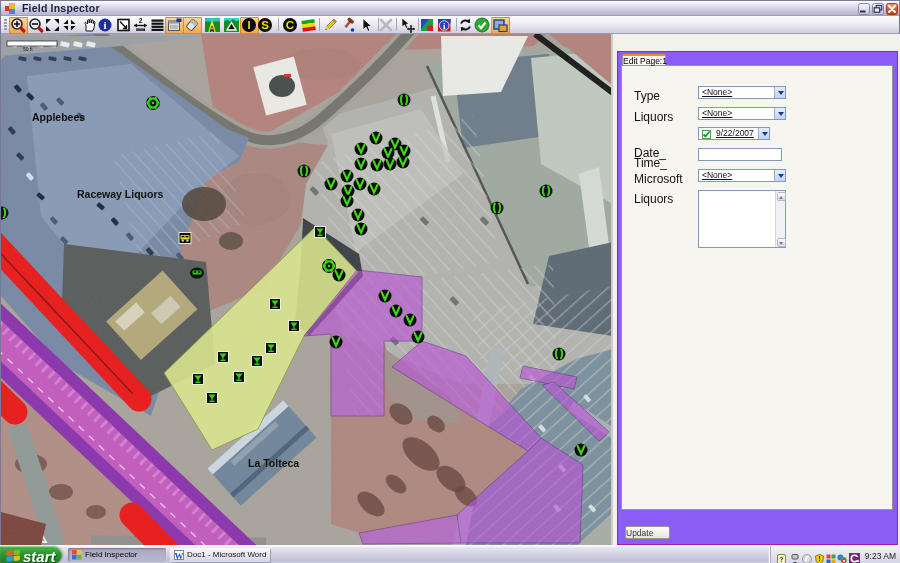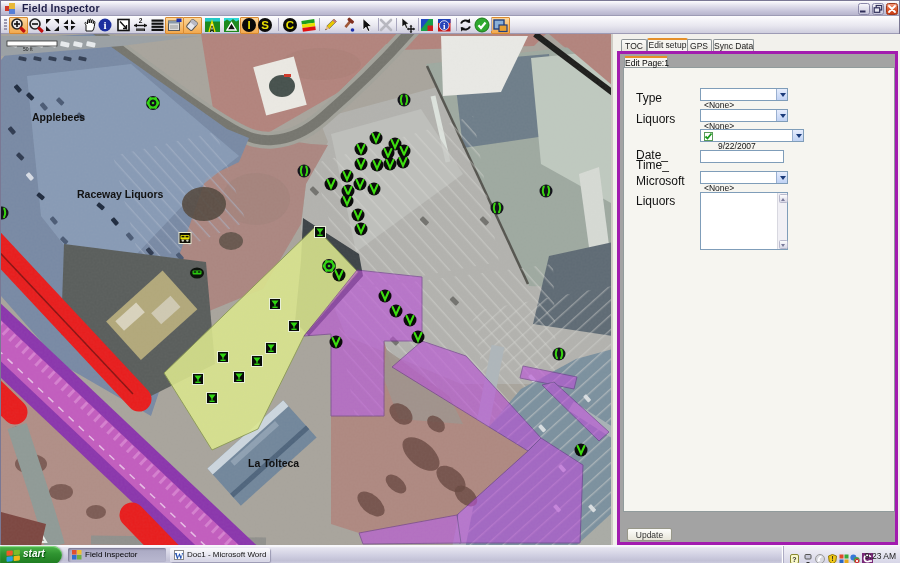--- a/index.html
+++ b/index.html
@@ -17,52 +17,52 @@
   background:repeating-linear-gradient(#9a98b0 0 2px, transparent 2px 3px); }
 .tbi { position:absolute; top:0.5px; width:19px; height:17px; display:flex; align-items:center; justify-content:center; }
 .tbi.hl { background:linear-gradient(#fcd69a,#f2a94e); border:1px solid #d98a30; border-radius:1px; }
 .tsep { position:absolute; top:2px; width:1px; height:13px; background:#a8a6be; }
 .mapwrap { position:absolute; left:0; top:33px; width:610px; height:512px; overflow:hidden; background:#a6a29a; }
 .panel { position:absolute; left:610px; top:33px; width:289px; height:512px; background:#f2f1ec; border-left:2px solid #cfcdc5; font-size:9px; }
 .tabs { position:absolute; left:3px; top:4px; height:13px; width:280px; }
 .tab { position:absolute; top:1px; height:12px; background:linear-gradient(#fcfcfa,#e8e6df); border:1px solid #8e9598; border-bottom:none;
   border-radius:2px 2px 0 0; font-size:8.5px; text-align:center; line-height:12px; color:#222; white-space:nowrap; }
 .tab.act { top:0; height:13px; background:#f6f5f0; border-top:2px solid #e5902a; line-height:11px; z-index:2; }
-.pagebox { position:absolute; left:4px; top:17px; width:281px; height:494px; background:#a3a3a3; border:3px solid #a21caf; }
+.pagebox { position:absolute; left:4px; top:17px; width:281px; height:494px; background:#8b5cf6; border:1px solid #a21caf; }
 .tab2 { position:absolute; left:4px; top:2px; width:44px; height:12px; background:#f6f5f0; border:1px solid #919b9c; border-top:2px solid #e5902a;
   border-radius:2px 2px 0 0; font-size:8.5px; text-align:center; line-height:10px; z-index:2; white-space:nowrap; }
 .inbox { position:absolute; left:3px; top:13px; width:272px; height:445px; background:#f6f5f0; border:1px solid #919b9c; }
 .lbl { position:absolute; left:12px; font-size:12px; color:#111; }
 .combo { position:absolute; height:13px; background:#fff; border:1px solid #7f9db9; }
-.ctext { position:absolute; left:3px; top:11px; font-size:8.5px; color:#111; }
+.ctext { position:absolute; left:3px; top:0; font-size:8.5px; color:#111;text-decoration:underline; }
 .cbtn { position:absolute; right:0; top:0; width:11px; height:11px; background:linear-gradient(#e6edfd,#c0d2f4); border-left:1px solid #9ab0d0; }
 .carr { position:absolute; left:2.5px; top:4px; width:0; height:0; border:3px solid transparent; border-top:4px solid #1a3a7a; }
 .chk { position:absolute; left:3px; top:1.5px; width:9px; height:9px; background:#fff; border:1px solid #5a9a5a; }
 .chk svg { position:absolute; left:-1px; top:-1px; }
 .tinput { position:absolute; height:13px; background:#fff; border:1px solid #7f9db9; }
 .tarea { position:absolute; background:#fff; border:1px solid #7f9db9; }
 .sb { position:absolute; right:0; top:0; width:10px; height:100%; background:#f1f0f5; border-left:1px solid #d8d8e0; }
 .sbtn { position:absolute; left:0.5px; width:9px; height:9px; background:linear-gradient(#fdfdfe,#d8d7e6); border:1px solid #b8b8cc; border-radius:1.5px; }
 .sbtn.t { top:0.5px; } .sbtn.b { bottom:0.5px; }
 .sbtn.t:after, .sbtn.b:after { content:""; position:absolute; left:1.5px; border:2.5px solid transparent; }
 .sbtn.t:after { top:1px; border-bottom:3.5px solid #7a7a9a; }
 .sbtn.b:after { top:3px; border-top:3.5px solid #7a7a9a; }
 .upd { position:absolute; left:7px; top:474px; width:45px; height:13px; background:linear-gradient(#fdfdfb,#e8e6da); border:1px solid #98988a;
-  border-radius:2px; font-size:8.5px; color:#333; font-family:"Liberation Sans"; text-align:center; line-height:10px; }
+  border-radius:2px; font-size:8.5px; color:#333; font-family:"Liberation Sans"; text-align:left; line-height:10px; }
 .taskbar { position:absolute; left:0; top:545px; width:900px; height:18px;
   background:linear-gradient(#fdfdfe 0%, #e6e5f0 10%, #cecde0 60%, #c2c1d6 85%, #cbcade 100%); border-top:1px solid #f8f8fc; }
 .startbtn { position:absolute; left:0; top:0; width:62px; height:18px; border-radius:0 9px 9px 0;
   background:linear-gradient(#4db54a 0%, #2f9330 45%, #1e7c20 100%); box-shadow:inset 0 1px 1px #8fe08c, 1px 0 2px #00000040; }
 .startbtn svg { position:absolute; left:6px; top:2px; }
-.startbtn span { position:absolute; left:23px; top:1.5px; color:#fff; font-weight:bold; font-style:italic; font-size:10px; text-shadow:1px 1px 1px #00500a;text-align:center; }
+.startbtn span { position:absolute; left:23px; top:1.5px; color:#fff; font-weight:bold; font-style:italic; font-size:15px; text-shadow:1px 1px 1px #00500a;text-align:center; }
 .taskb { position:absolute; top:2px; height:14px; border-radius:2px; font-size:8px; line-height:14px; color:#111; padding-left:17px; white-space:nowrap; overflow:hidden; }
 .tico { position:absolute; left:4px; top:2px; }
 .taskb.pressed { left:68px; width:98px; background:linear-gradient(#a9a8c2,#b9b8d0); box-shadow:inset 1px 1px 2px #76748e; color:#000; }
 .taskb.norm { left:170px; width:100px; background:linear-gradient(#fbfbfd,#d4d3e4); box-shadow:inset 0 0 1px #fff, 1px 1px 1px #9a98b2; }
-.tray { position:absolute; right:0; top:0; width:117px; height:18px; background:linear-gradient(#f3f2f8,#d5d4e6);
+.tray { position:absolute; right:0; top:0; width:130px; height:18px; background:linear-gradient(#f3f2f8,#d5d4e6);
   border-left:1px solid #aeacc4; box-shadow:-1px 0 1px #fff; }
 .tray .tri { position:absolute; }
 .clock { position:absolute; right:4px; top:4.5px; font-size:8.5px; color:#222; }
 </style></head><body>
 <div class="win">
  <div class="titlebar">
   <svg class="ticon" width="11" height="11">
         <rect x="0" y="3" width="5" height="5" fill="#d03828"></rect>
         <rect x="4" y="0" width="6" height="6" fill="#e8b838"></rect>
         <rect x="4" y="6" width="6" height="5" fill="#4878d8" opacity="0.9"></rect>
@@ -660,26 +660,20 @@
 <g font-family="Liberation Sans, sans-serif" font-weight="bold" font-size="10.5" fill="#111">
 <text x="31" y="87">Applebees</text>
           <text x="76" y="164">Raceway Liquors</text>
           <text x="247" y="433">La Tolteca</text>
         </g>
 <rect x="6" y="7" width="50" height="5" fill="#ffffff" stroke="#333" stroke-width="0.8"></rect>
 <text x="22" y="17" font-family="Liberation Sans, sans-serif" font-size="5" fill="#222">50 ft</text>
 </svg>
     </div>
  <div class="panel">
-<div class="tabs">
-  <div class="tab" style="left:5px;width:26px">TOC</div>
-  <div class="tab act" style="left:31px;width:41px">Edit setup</div>
-  <div class="tab" style="left:70px;width:26px">GPS</div>
-  <div class="tab" style="left:97px;width:41px">Sync Data</div>
-</div>
 <div class="pagebox">
  <div class="tab2">Edit Page:1</div>
  <div class="inbox">
   <div class="lbl" style="top:23px">Type</div>
   <div class="lbl" style="top:44px">Liquors</div>
   <div class="lbl" style="top:80px">Date_</div>
   <div class="lbl" style="top:90px">Time_</div>
   <div class="lbl" style="top:106px">Microsoft</div>
   <div class="lbl" style="top:126px">Liquors</div>
   <div class="combo" style="left:76px;top:20px;width:88px">
@@ -687,21 +681,21 @@
             <span class="cbtn">
               <span class="carr"></span>
             </span>
           </div>
   <div class="combo" style="left:76px;top:41px;width:88px">
             <span class="ctext">&lt;None&gt;</span>
             <span class="cbtn">
               <span class="carr"></span>
             </span>
           </div>
-  <div class="combo" style="left:76px;top:61px;width:104px">
+  <div class="combo" style="left:76px;top:61px;width:72px">
             <span class="chk">
               <svg width="9" height="9">
                 <path d="M1.5,4.5 L3.5,6.5 L7.5,1.5" stroke="#1a9a1a" stroke-width="1.8" fill="none"></path>
               </svg>
             </span>
             <span class="ctext" style="left:17px">9/22/2007</span>
             <span class="cbtn">
               <span class="carr"></span>
             </span>
           </div>

